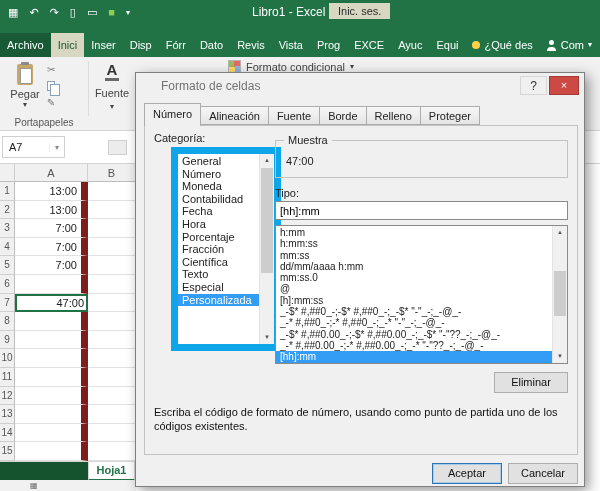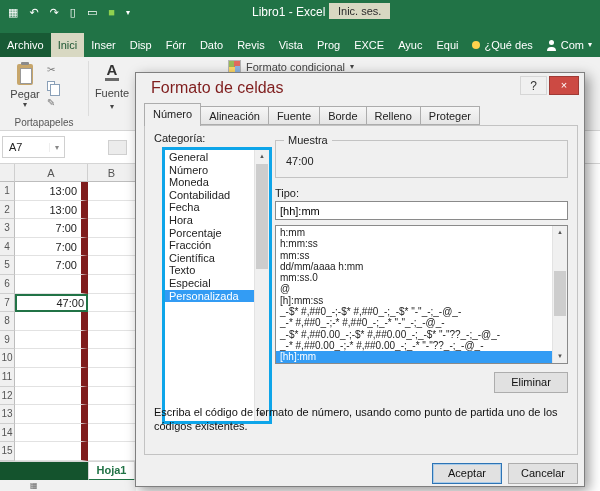--- a/index.html
+++ b/index.html
@@ -65,30 +65,30 @@
   .grow.sel .cellA { border:2px solid #217346; line-height:14.6px; padding-right:2px; }
 
   
   .sheetbar { position:absolute; left:0; top:461px; width:136px; height:19px; background:#14532d; border-top:1px solid #d5d5d5; }
   .sheettab { position:absolute; left:88px; top:0; width:47px; height:19px; background:#fff; color:#217346; font-weight:bold; text-align:center; line-height:17px; border-left:1px solid #d5d5d5; border-right:1px solid #d5d5d5; border-bottom:2px solid #217346; }
   .statusbar { position:absolute; left:0; top:480px; width:136px; height:11px; background:#f1f1f1; }
   .statusbar .st-icon { position:absolute; left:30px; top:0; font-size:8px; color:#666; line-height:11px; }
 
   
   .dialog { position:absolute; left:135px; top:72px; width:450px; height:415px; background:#f0f0f0; border:1px solid #7f7f7f; box-shadow:4px 4px 12px rgba(0,0,0,.4); z-index:10; }
-  .dlg-title { position:absolute; left:15px; top:6px; font-size:16px; color:#7f1d1d; }
+  .dlg-title { position:absolute; left:25px; top:6px; font-size:12px; color:#737373; }
   .dlg-help { position:absolute; right:37px; top:3px; width:27px; height:19px; background:#f0f0f0; border:1px solid #d6d6d6; color:#333; text-align:center; line-height:18px; font-size:12px; }
   .dlg-close { position:absolute; right:5px; top:3px; width:30px; height:19px; background:#cc4a43; border:1px solid #9f3a35; color:#fff; text-align:center; line-height:17px; font-size:11px; }
   .dlg-tabs { position:absolute; left:8px; top:30px; display:flex; align-items:flex-end; z-index:3; }
   .dtab { height:19px; line-height:18px; padding:0 8px; background:linear-gradient(#f6f6f6,#e5e5e5); border:1px solid #acacac; margin-right:-1px; color:#222; }
   .dtab.active { height:23px; line-height:21px; background:#f0f0f0; border-bottom:none; margin-bottom:-1px; z-index:4; position:relative; }
   .frame { position:absolute; left:8px; top:52px; width:434px; height:330px; border:1px solid #c3c3c3; background:#f0f0f0; }
 
   .lbl-categoria { position:absolute; left:9px; top:6px; }
-  .cat-list { position:absolute; left:17px; top:21px; width:110px; height:277px; border:3px solid #0ea5e9; background:#fff; }
+  .cat-list { position:absolute; left:26px; top:21px; width:110px; height:204px; border:7px solid #0ea5e9; background:#fff; }
   .cat-items { position:absolute; left:0; top:1px; right:15px; }
   .cat-item { height:12.6px; line-height:12.6px; padding-left:4px; white-space:nowrap; overflow:hidden; }
   .cat-item.selected { background:#339cf4; color:#fff; }
   .vscroll { position:absolute; right:0; top:0; bottom:0; width:15px; background:#f0f0f0; border-left:1px solid #e3e3e3; }
   .vscroll .arr { height:13px; text-align:center; font-size:6px; line-height:13px; color:#555; }
   .vscroll .arr.dn { position:absolute; bottom:0; left:0; right:0; }
   .vscroll .thumb { position:absolute; left:1px; right:1px; background:#cdcdcd; }
 
   .muestra { position:absolute; left:130px; top:14px; width:293px; height:38px; border:1px solid #c3c3c3; }
   .muestra-label { position:absolute; left:8px; top:-7px; background:#f0f0f0; padding:0 4px; }

